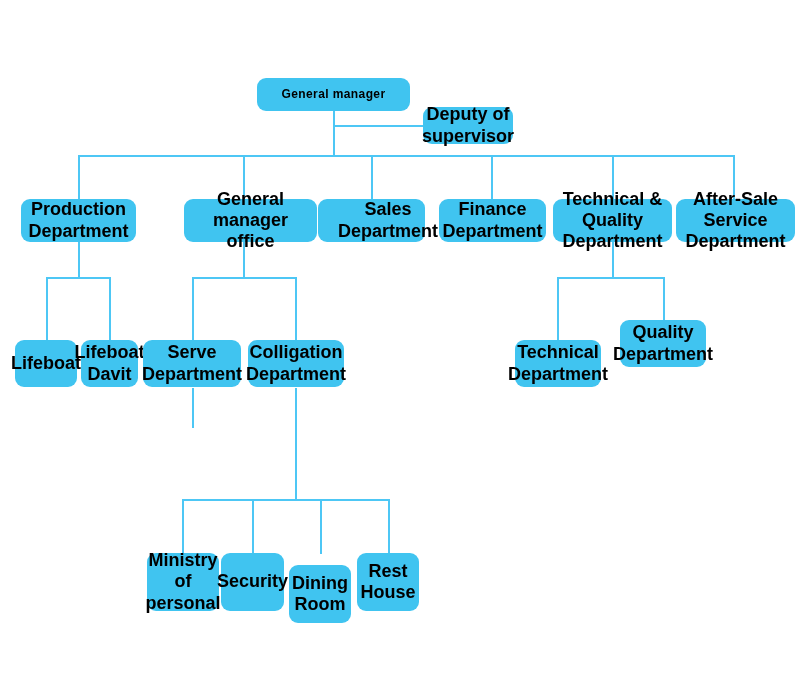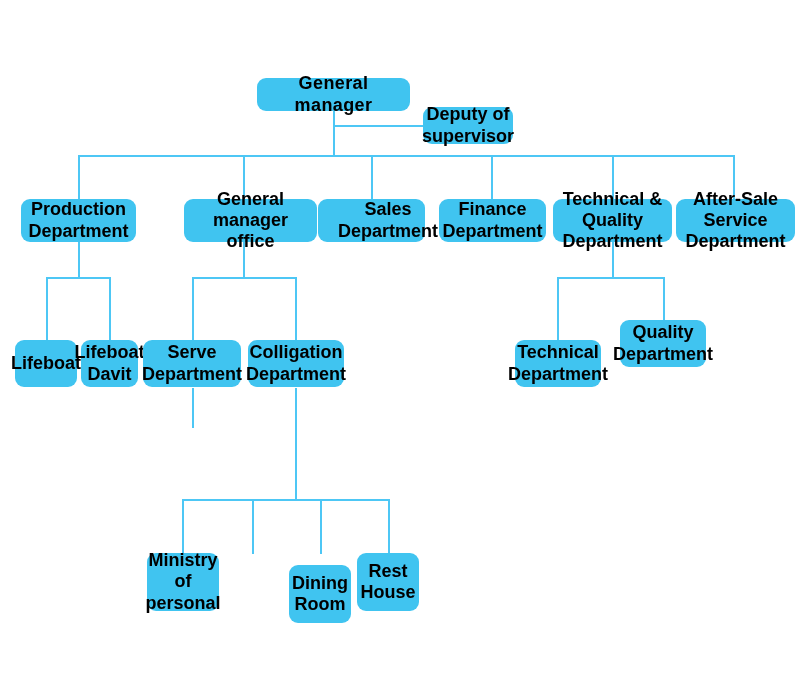--- a/index.html
+++ b/index.html
@@ -29,21 +29,21 @@
     text-align: center;
     display: flex;
     align-items: center;
     justify-content: center;
     box-sizing: border-box;
     padding: 2px 4px;
     white-space: pre-line;
     z-index: 3;
   }
   .node.root {
-    font-size: 18px;
+    font-size: 12px;
     letter-spacing: 0.4px;
   }
   .conn {
     position: absolute;
     background: #4DC7F5;
     z-index: 1;
   }
   .conn.h { height: 2px; }
   .conn.v { width: 2px; }
 </style>
@@ -126,20 +126,21 @@
   <div class="node" style="left:515px; top:340px; width:86px; height:47px;">Technical
 Department</div>
 
   <div class="node" style="left:620px; top:320px; width:86px; height:47px;">Quality
 Department</div>
 
 
   <div class="node" style="left:147px; top:553px; width:72px; height:58px;">Ministry
 of  personal</div>
 
+  <div class="node" style="left:221px; top:553px; width:63px; height:58px;">Security</div>
 
   <div class="node" style="left:289px; top:553px; width:62px; height:58px;margin-top:12px;">Dining
 Room</div>
 
   <div class="node" style="left:357px; top:553px; width:62px; height:58px;">Rest
 House</div>
 
 </div>
 
 </body></html>

